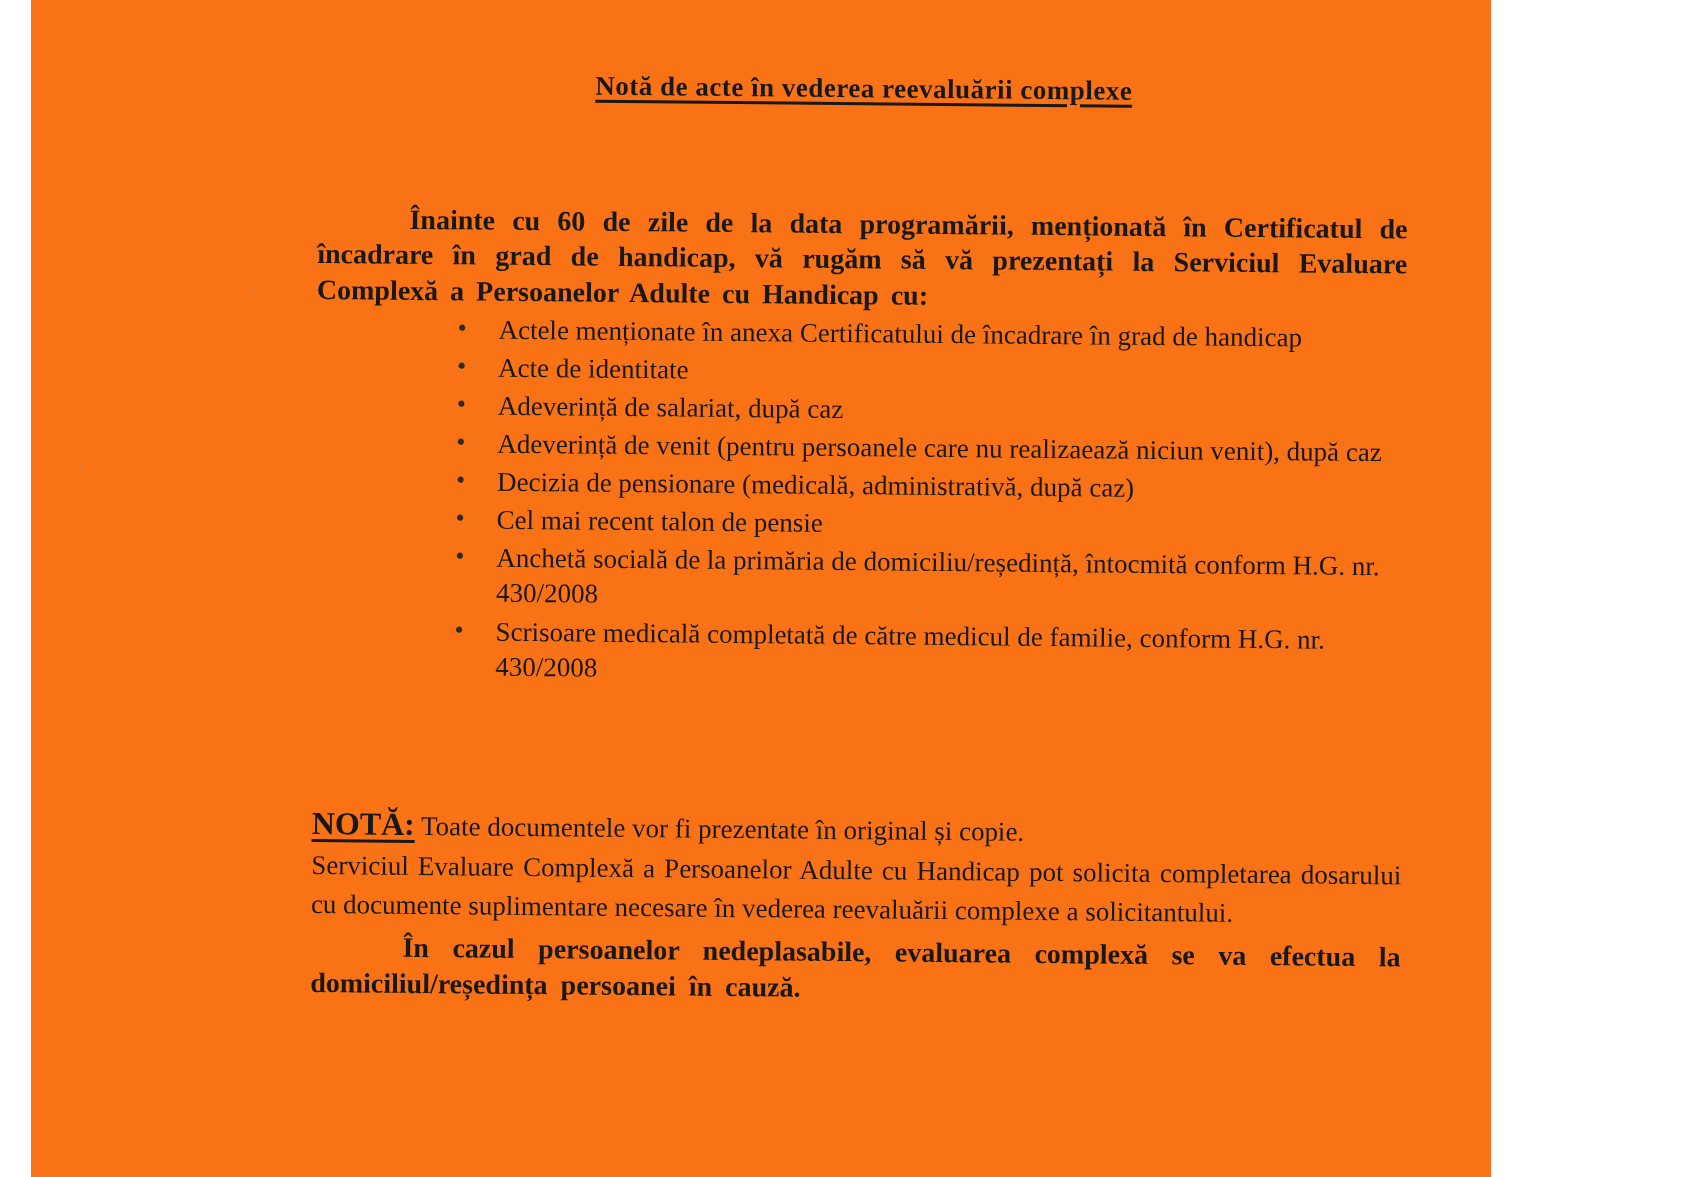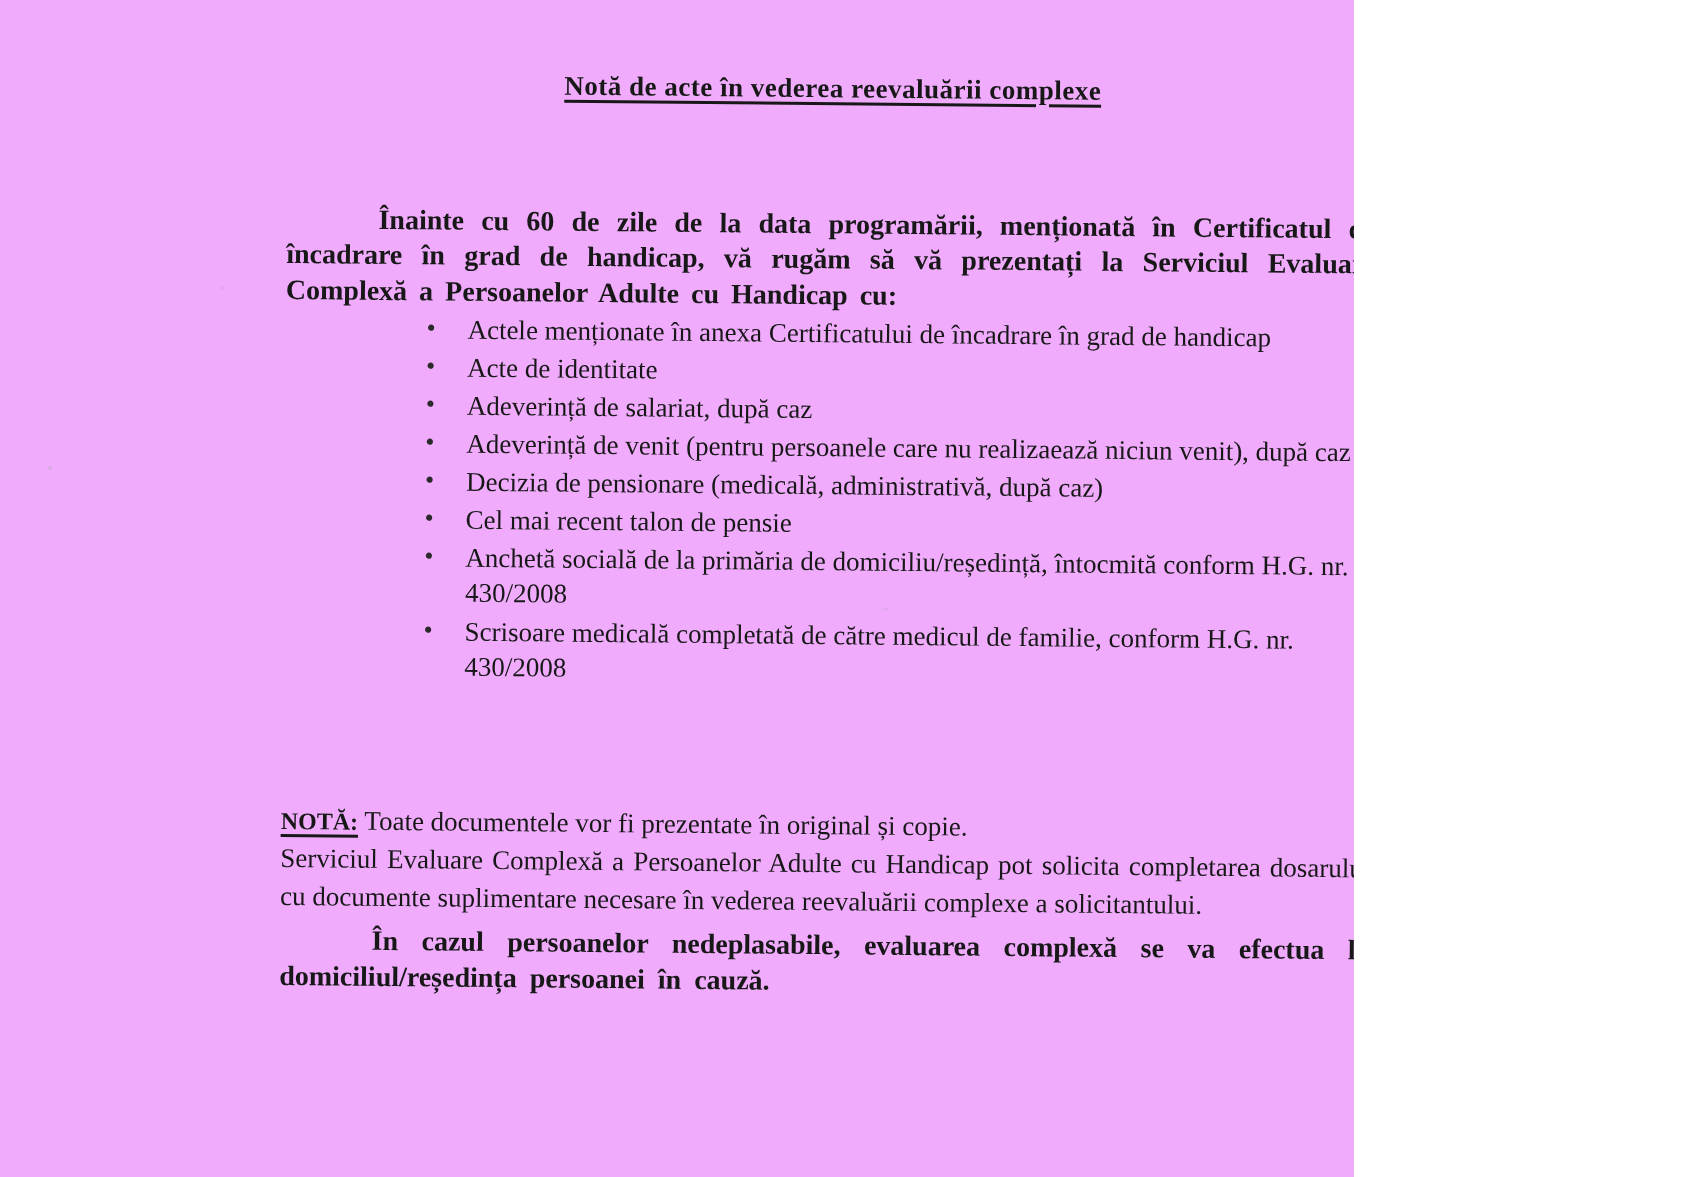--- a/index.html
+++ b/index.html
@@ -3,26 +3,27 @@
 <meta charset="utf-8">
 <title>Scanned document</title>
 <style>
   html, body {
     margin: 0;
     padding: 0;
     background: #ffffff;
   }
   .page {
     position: relative;
-    width: 1354px;
+    width: 1460px;
     height: 1177px;
-    background: #f0abfc;
+    background: #f97316;
     overflow: hidden;
     font-family: "Liberation Serif", serif;
     color: #181818;
+    margin-left: 31px;
   }
   
   .content {
     position: absolute;
     left: 288px;
     top: 68px;
     width: 1090px;
     transform: rotate(0.55deg);
     transform-origin: 0 0;
   }
@@ -69,21 +70,21 @@
   .note-block {
     margin-top: 118px;
     font-size: 27px;
     line-height: 1.42;
   }
   .note-line {
     margin: 0;
   }
   .note-label {
     font-weight: bold;
-    font-size: 24px;
+    font-size: 32px;
     text-decoration: underline;
     text-decoration-thickness: 2.5px;
     text-underline-offset: 5px;
   }
   .note-paragraph {
     margin: 0;
     text-align: justify;
   }
   .closing {
     margin: 6px 0 0 0;

